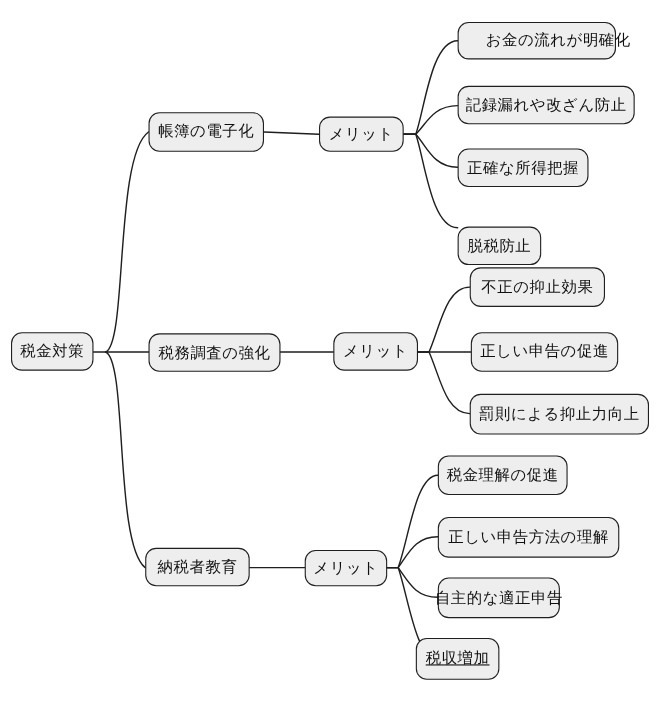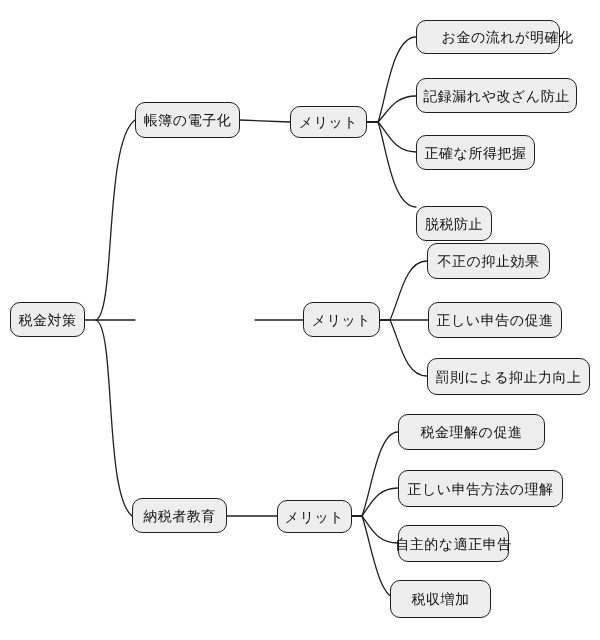--- a/index.html
+++ b/index.html
@@ -77,25 +77,26 @@
 
   <div class="node" style="left:10px; top:302px; width:75px; height:35px;">税金対策</div>
 
   <div class="node" style="left:135px; top:102px; width:105px; height:36px;">帳簿の電子化</div>
   <div class="node" style="left:290px; top:106px; width:77px; height:32px;">メリット</div>
   <div class="node" style="left:416px; top:20px; width:144px; height:34px;padding-left:39px;">お金の流れが明確化</div>
   <div class="node" style="left:416px; top:78px; width:161px; height:35px;">記録漏れや改ざん防止</div>
   <div class="node" style="left:416px; top:135px; width:119px; height:35px;">正確な所得把握</div>
   <div class="node" style="left:416px; top:190px; width:76px; height:35px;margin-top:16px;">脱税防止</div>
 
+  <div class="node" style="left:135px; top:303px; width:120px; height:35px;">税務調査の強化</div>
   <div class="node" style="left:303px; top:302px; width:77px; height:35px;">メリット</div>
   <div class="node" style="left:427px; top:243px; width:123px; height:36px;">不正の抑止効果</div>
   <div class="node" style="left:428px; top:302px; width:134px; height:36px;text-align:center;">正しい申告の促進</div>
   <div class="node" style="left:427px; top:358px; width:163px; height:37px;">罰則による抑止力向上</div>
 
   <div class="node" style="left:132px; top:498px; width:95px; height:35px;">納税者教育</div>
   <div class="node" style="left:277px; top:500px; width:75px; height:33px;">メリット</div>
-  <div class="node" style="left:398px; top:414px; width:147px; height:36px;">税金理解の促進</div>
+  <div class="node" style="left:398px; top:414px; width:118px; height:36px;">税金理解の促進</div>
   <div class="node" style="left:398px; top:470px; width:165px; height:37px;">正しい申告方法の理解</div>
   <div class="node" style="left:398px; top:525px; width:111px; height:37px;">自主的な適正申告</div>
-  <div class="node" style="left:390px; top:580px; width:101px; height:38px;">税収増加</div>
+  <div class="node" style="left:378px; top:580px; width:76px; height:38px;text-decoration:underline;">税収増加</div>
 
 </div>
 
 </body></html>

